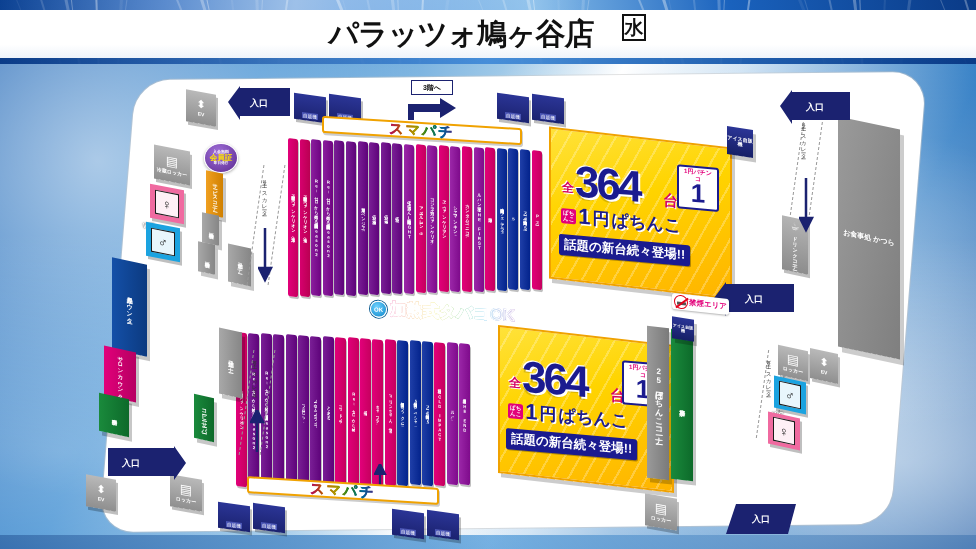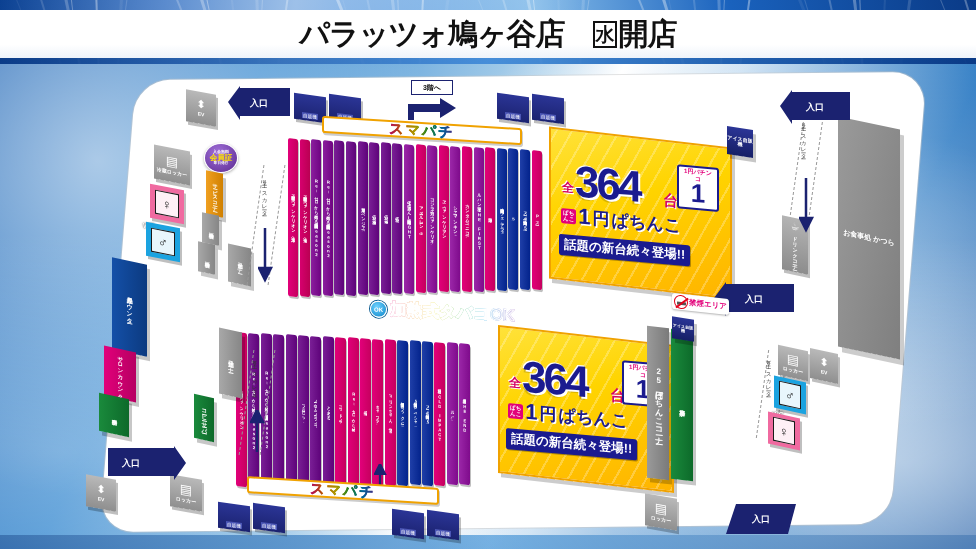--- a/index.html
+++ b/index.html
@@ -295,21 +295,20 @@
         <i style="left: 914px; transform: rotate(8deg); opacity: 0.24; width: 3px;"></i>
         <i style="left: 924px; transform: rotate(-22deg); opacity: 0.36; width: 1px;"></i>
         <i style="left: 952px; transform: rotate(-17deg); opacity: 0.48; width: 2px;"></i>
       </div>
   </div>
   <div class="hdr-band">
     <div class="hdr-title">
       <span class="t1">パラッツォ鳩ヶ谷店</span>
       <span class="hdr-date">
         <span class="dow">水</span>
-        <span>開店</span>
       </span>
     </div>
   </div>
   <div class="hdr-foot"></div>
 
   <div class="sky">
     <div class="sky-strip"></div>
   </div>
 
   <div class="floor"></div>

